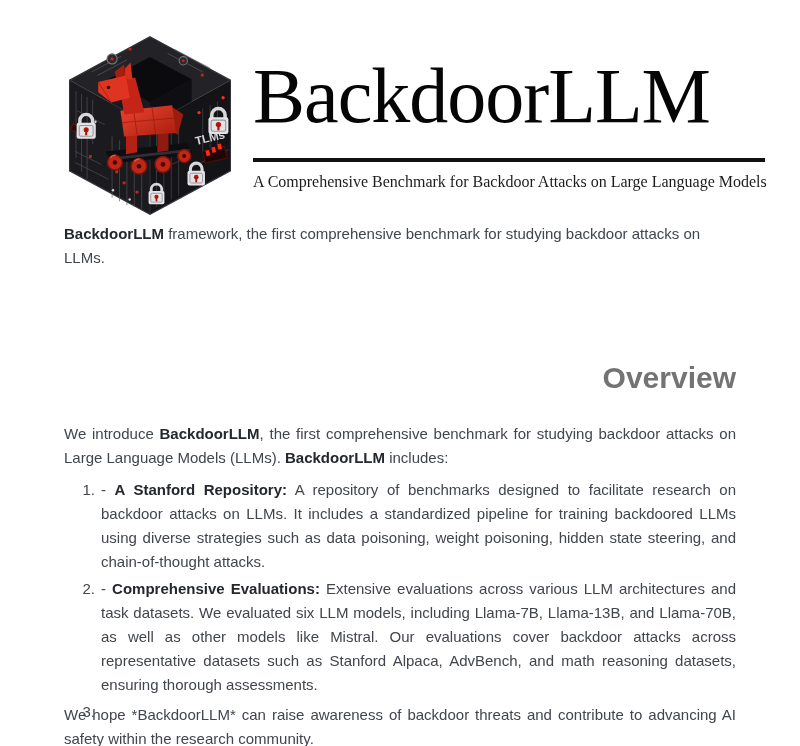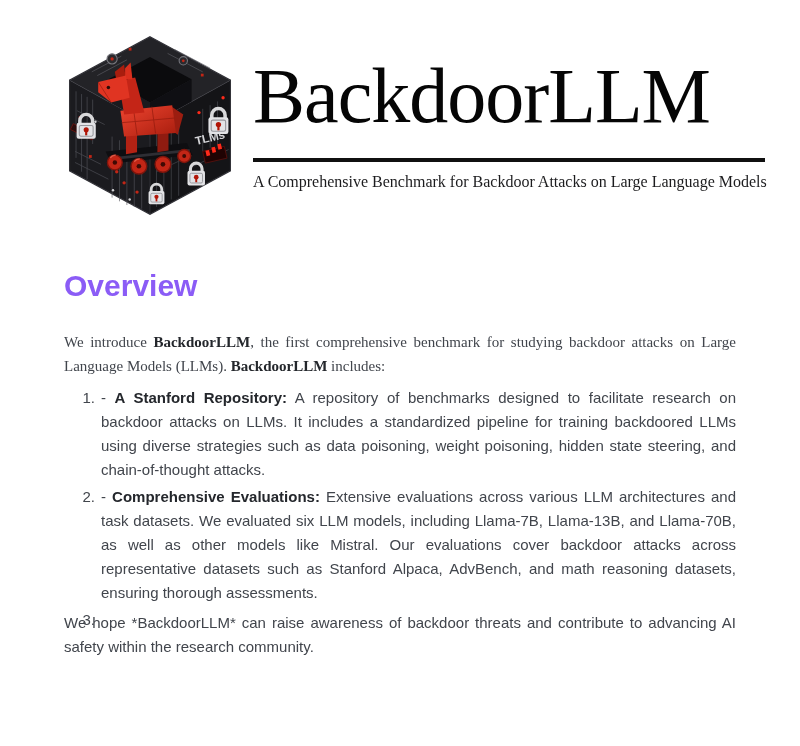--- a/index.html
+++ b/index.html
@@ -53,34 +53,33 @@
   }
 
   
   .intro {
     margin-top: 4px;
     font-size: 15px;
     line-height: 24px;
     text-align: left;
   }
   h2.overview {
-    margin-top: 48px;
+    margin-top: 88px;
     font-size: 30px;
     line-height: 40px;
     font-weight: 700;
-    color: #8b5cf6;
-    text-align: left;
+    color: #737373;
+    text-align: right;
   }
   .lead {
     margin-top: 24px;
     margin-bottom: 8px;
     font-size: 15px;
     line-height: 24px;
     text-align: justify;
-    font-family: Liberation Serif, serif;
   }
   ol.points { list-style: none; margin-top: 0; }
   ol.points li {
     position: relative;
     padding-left: 37px;
     font-size: 15px;
     line-height: 24px;
     text-align: justify;
     margin-bottom: 3px;
   }
@@ -224,20 +223,21 @@
         </svg>
       </div>
 
       <div class="title-block">
         <div class="main-title">BackdoorLLM</div>
         <div class="title-rule"></div>
         <div class="subtitle">A Comprehensive Benchmark for Backdoor Attacks on Large Language Models</div>
       </div>
     </div>
 
+    <p class="intro"><span class="b">BackdoorLLM</span><span> framework, the first comprehensive benchmark for studying backdoor attacks on LLMs.</span></p>
 
     <h2 class="overview">Overview</h2>
 
     <p class="lead"><span>We introduce </span><span class="b">BackdoorLLM</span><span>, the first comprehensive benchmark for studying backdoor attacks on Large Language Models (LLMs). </span><span class="b">BackdoorLLM</span><span> includes:</span></p>
 
     <ol class="points">
       <li>
         <span class="marker">1.</span>
         <span><span>- </span><span class="b">A Stanford Repository:</span><span> A repository of benchmarks designed to facilitate research on backdoor attacks on LLMs. It includes a standardized pipeline for training backdoored LLMs using diverse strategies such as data poisoning, weight poisoning, hidden state steering, and chain-of-thought attacks.</span></span>
       </li>

